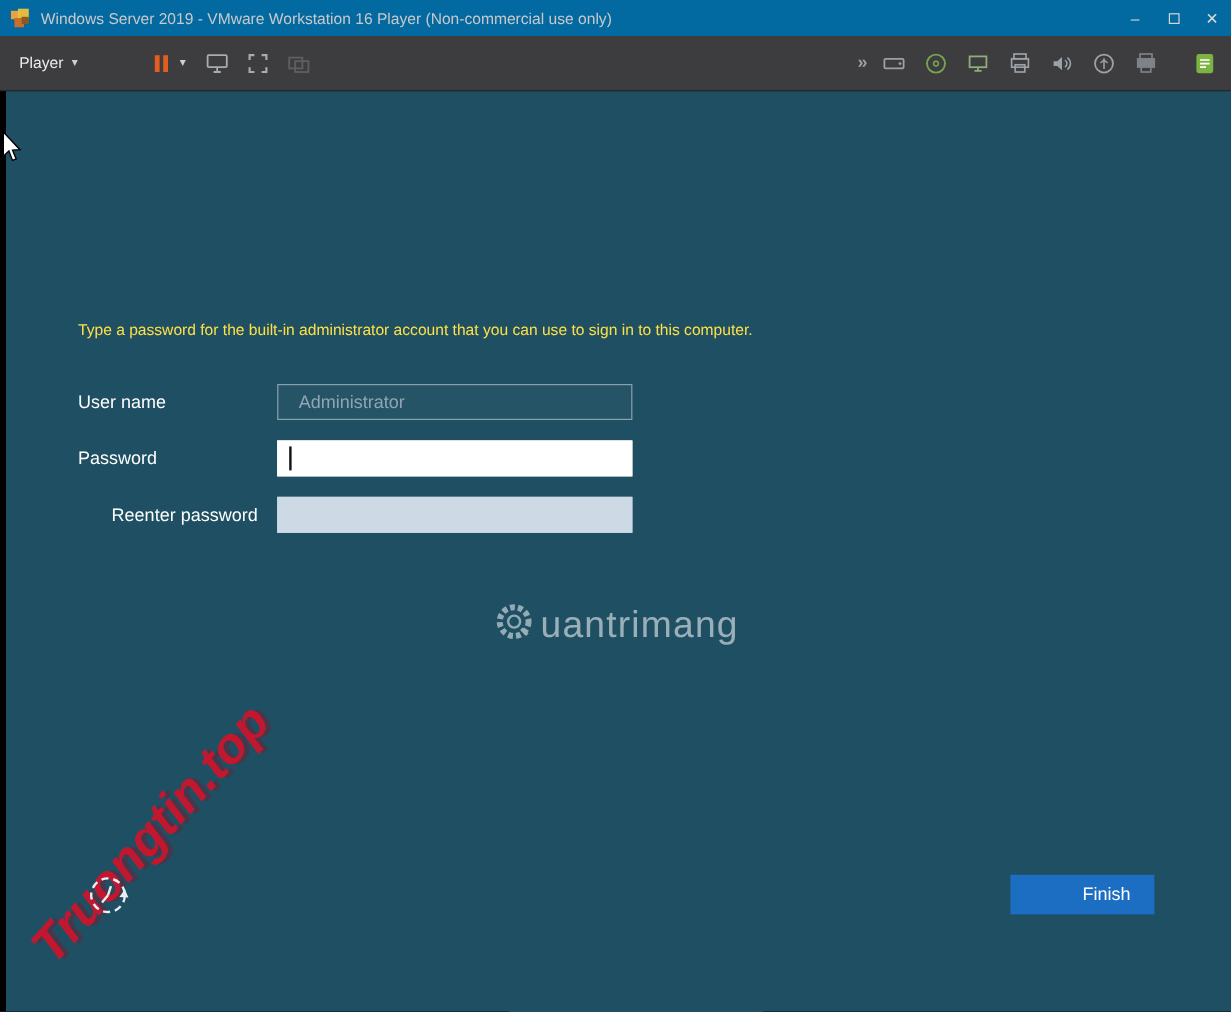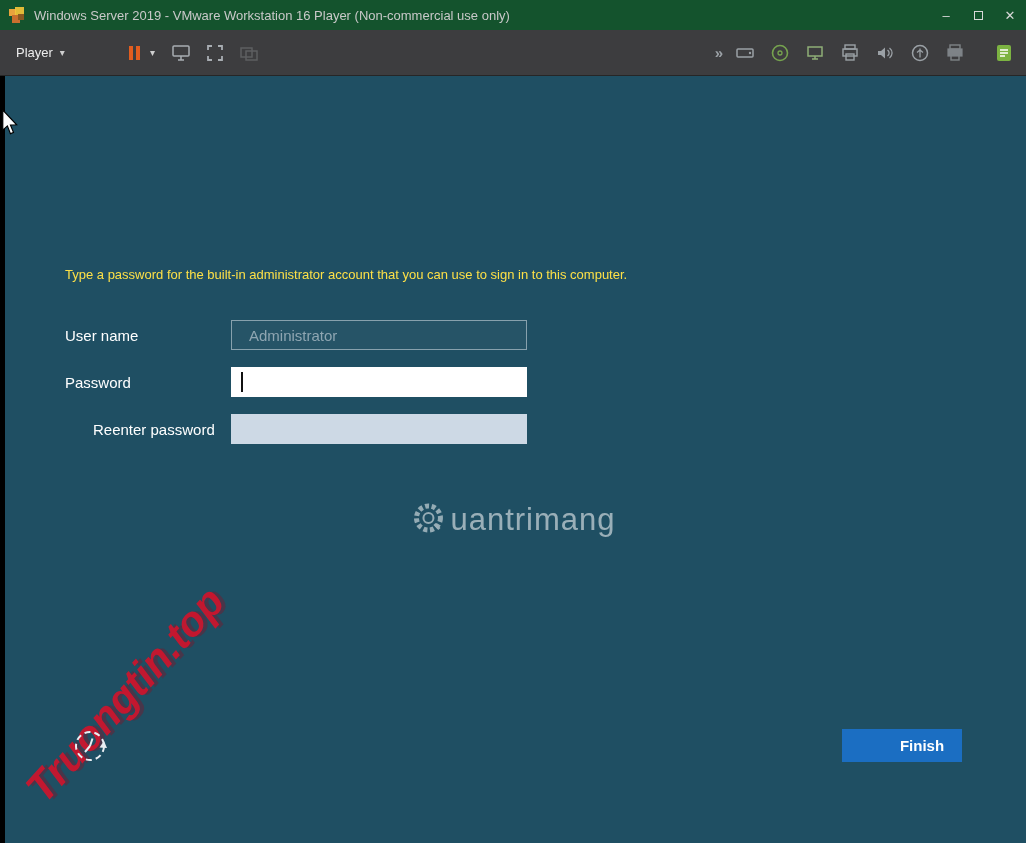--- a/index.html
+++ b/index.html
@@ -8,21 +8,21 @@
     font-family:"Liberation Sans", sans-serif;
     background:#000;
     position:relative;
     overflow:hidden;
   }
   .window { position:absolute; inset:0; }
 
   
   .titlebar {
     position:absolute; top:0; left:0; right:0; height:30px;
-    background:#14532d; display:flex; align-items:center;
+    background:#0369a1; display:flex; align-items:center;
   }
   .app-icon { width:16px; height:16px; margin-left:9px; flex:0 0 auto; }
   .app-icon svg { display:block; }
   .tb-title { color:#c9c9c9; font-size:13px; margin-left:9px; flex:1; white-space:nowrap; overflow:hidden; }
   .win-controls { display:flex; height:100%; }
   .win-btn {
     width:32px; height:100%; display:flex; align-items:center; justify-content:center;
     color:#d8d8d8; font-size:13px; cursor:default;
   }
   .max-box { width:9px; height:9px; border:1px solid #d8d8d8; display:block; }
@@ -117,21 +117,21 @@
     color:rgba(214,18,42,0.88);
     text-shadow:3px 3px 0 rgba(150,10,30,0.35);
     white-space:nowrap;
   }
 
   .ease-btn { position:absolute; left:68px; top:648px; width:44px; height:44px; }
 
   .finish-btn {
     position:absolute; left:842px; top:653px; width:120px; height:33px;
     background:#1b6ec2; border:none; color:#ffffff;
-    font-size:15px; font-weight:bold; font-family:"Liberation Sans", sans-serif;
+    font-size:15px; font-weight:normal; font-family:"Liberation Sans", sans-serif;
     cursor:default;
     padding-left:40px;
   }
 </style>
 </head>
 <body>
 
 <div class="window">
 
   <div class="titlebar">

